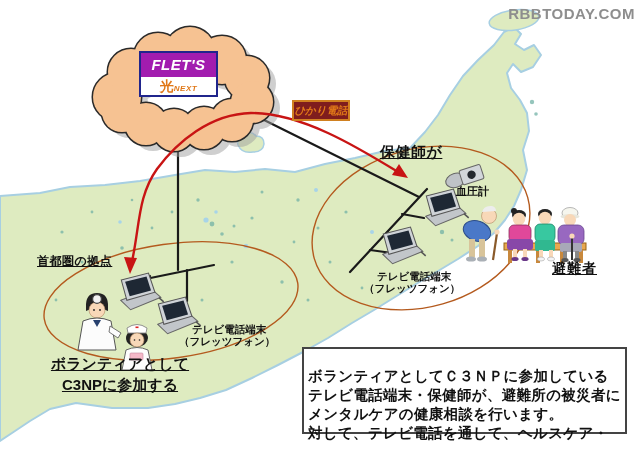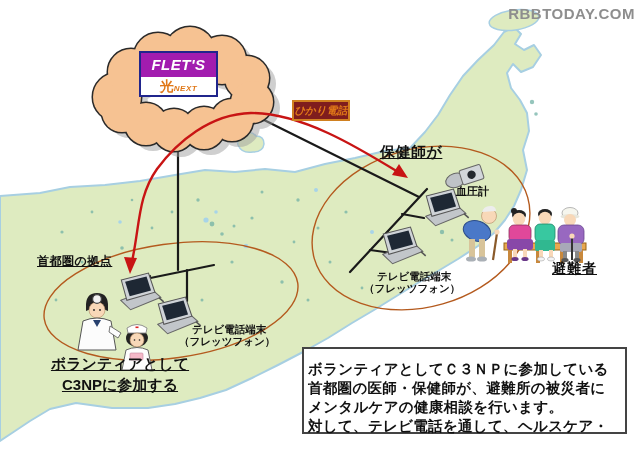--- a/index.html
+++ b/index.html
@@ -18,21 +18,21 @@
   .logo .hikari{font-size:14px;}
   .logo .next{font-size:8px;font-style:italic;letter-spacing:.5px;}
   .hikari-box{position:absolute;z-index:6;left:292px;top:100px;width:58px;height:21px;
               border:2px solid #D08020;background:#7f1d1d;box-sizing:border-box;
               color:#E07818;font-size:10.5px;font-weight:bold;font-style:italic;
               text-align:center;line-height:17px;}
   .caption{position:absolute;z-index:5;left:38px;top:355px;width:164px;text-align:center;
            font-weight:bold;font-size:15px;color:#111;}
   .caption div{text-decoration:underline;margin-bottom:2px;}
   .desc{position:absolute;z-index:5;left:302px;top:347px;width:325px;height:87px;
-        border:2px solid #444;background:#fff;box-sizing:border-box;padding:11px 4px;
+        border:2px solid #444;background:#fff;box-sizing:border-box;padding:18px 4px;
         font-weight:bold;font-size:14.5px;letter-spacing:.3px;line-height:19px;color:#111;}
 </style>
 </head>
 <body>
 
 <div id="stage">
 
   <svg width="640" height="451" viewBox="0 0 640 451">
     <defs>
       <g id="cloudShape">
@@ -244,18 +244,18 @@
 
   <div class="lbl u" style="left:513px;top:261px;font-size:14px;letter-spacing:1px;margin-left:39px;">避難者</div>
 
   <div class="caption">
     <div>ボランティアとして</div>
     <div>C3NPに参加する</div>
   </div>
 
   <div class="desc">
     <div>ボランティアとしてＣ３ＮＰに参加している</div>
-    <div>首都圏の医師・保健師が、避難所の被災者に</div>
+    <div>テレビ電話端末・保健師が、避難所の被災者に</div>
     <div>メンタルケアの健康相談を行います。</div>
     <div>対して、テレビ電話を通して、ヘルスケア・</div>
   </div>
 
 </div>
 
 </body></html>

